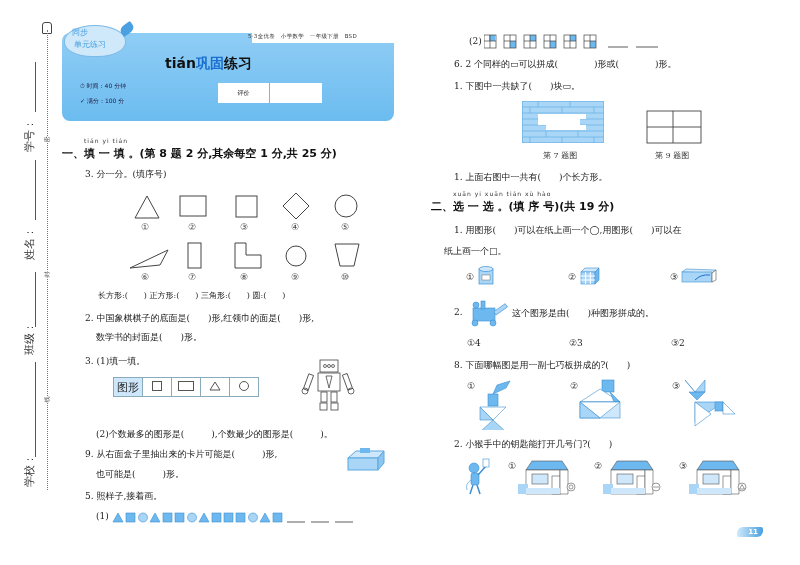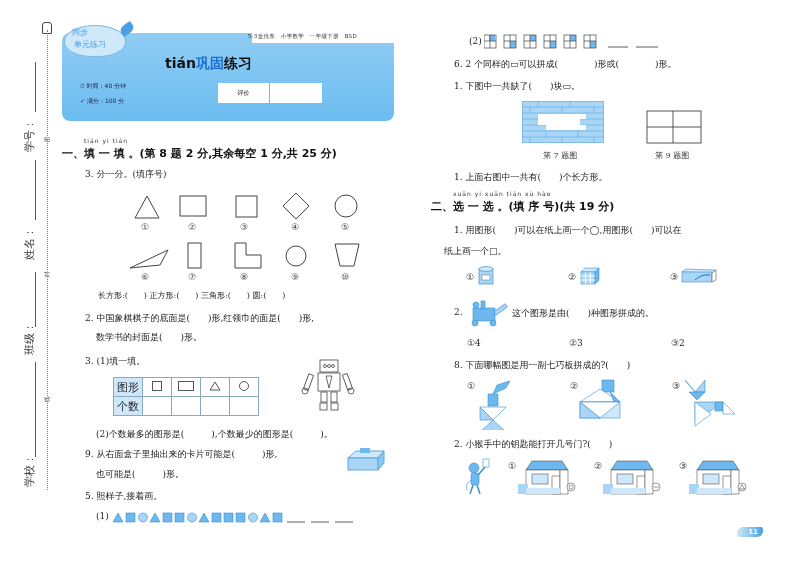--- a/index.html
+++ b/index.html
@@ -110,27 +110,20 @@
 <table class="count">
   <tbody>
       <tr>
     <td class="h">图形</td>
     <td><span style="display:inline-block;width:10px;height:10px;border:1px solid #555"></span></td>
     <td><span style="display:inline-block;width:16px;height:10px;border:1px solid #555"></span></td>
     <td><svg width="12" height="10">
             <polygon points="1,9 6,1 11,9" fill="none" stroke="#555"></polygon>
           </svg></td>
     <td><span style="display:inline-block;width:10px;height:10px;border:1px solid #555;border-radius:50%"></span></td>
-  </tr>
-  <tr>
-    <td class="h">个数</td>
-    <td></td>
-    <td></td>
-    <td></td>
-    <td></td>
   </tr>
 </tbody>
   </table>
 
 <svg class="shape" style="left:300px;top:358px" width="60" height="60">
   <g fill="none" stroke="#444" stroke-width="0.8">
     <rect x="20" y="2" width="18" height="12"></rect>
     <circle cx="25" cy="8" r="1.5"></circle>
       <circle cx="29" cy="8" r="1.5"></circle>
       <circle cx="33" cy="8" r="1.5"></circle>

